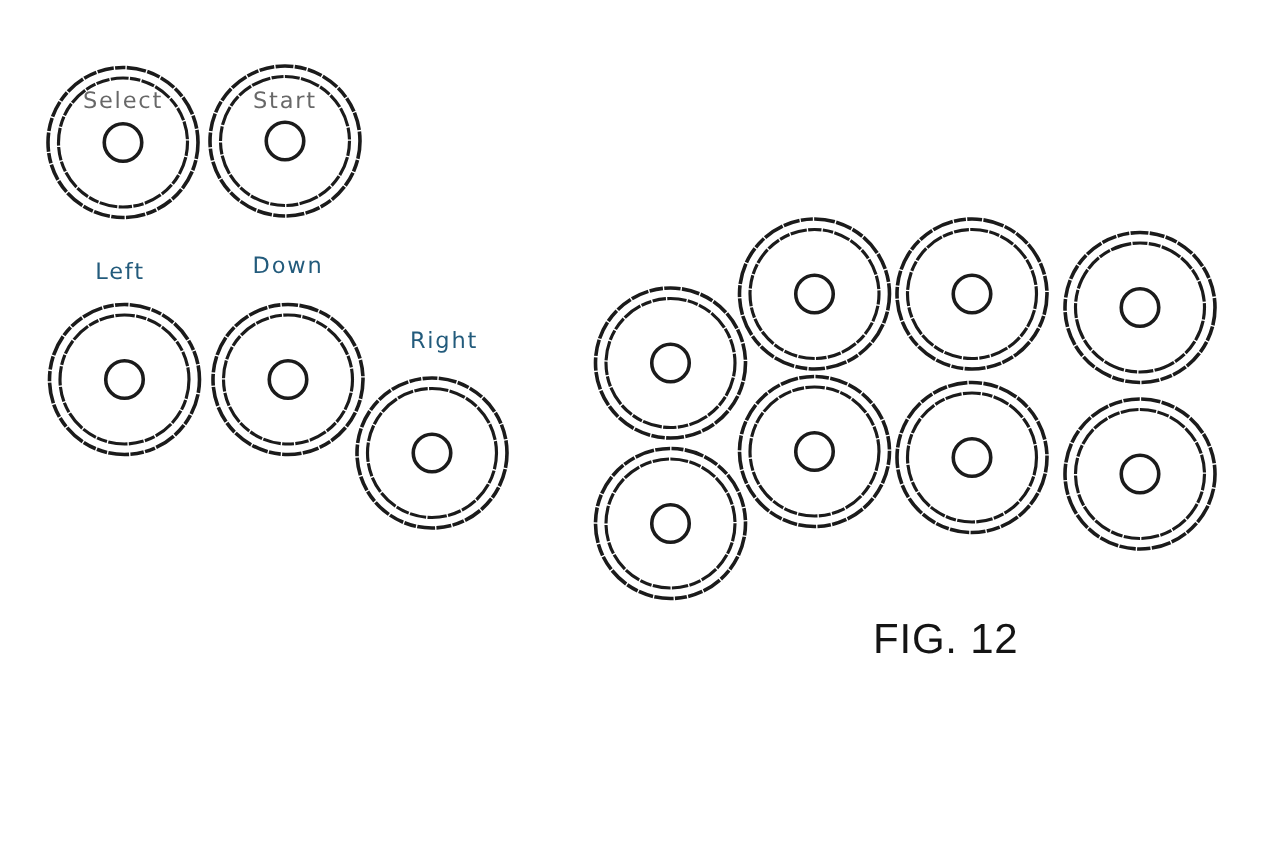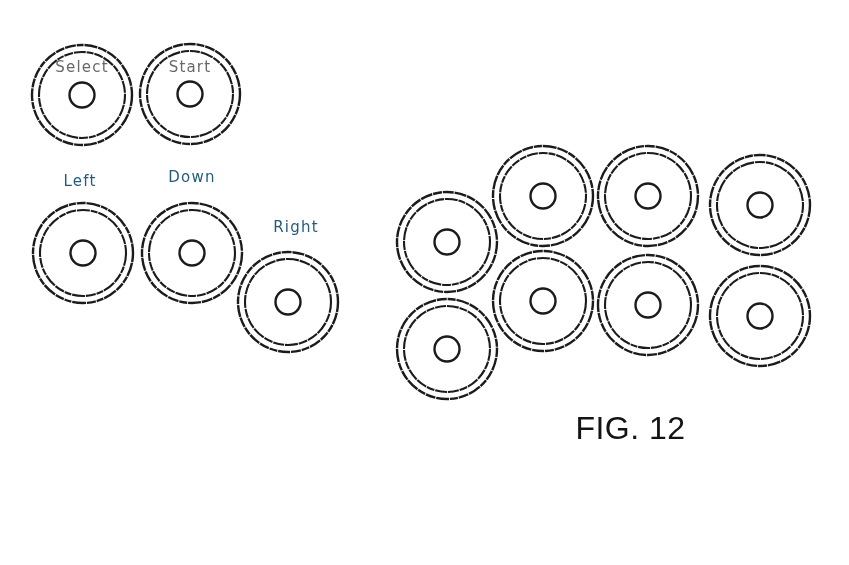--- a/index.html
+++ b/index.html
@@ -48,21 +48,21 @@
     opacity: 0.9;
     font-family: "DejaVu Sans", sans-serif;
     white-space: nowrap;
   }
   .fig-caption {
     position: absolute;
     left: 553px;
     top: 410px;
     width: 155px;
     text-align: center;
-    font-size: 32px;
+    font-size: 28px;
     letter-spacing: 0.5px;
     color: #141414;
     font-family: "Liberation Sans", sans-serif;
     white-space: nowrap;
   }
 </style>
 </head>
 <body>
 
 <div class="figure">

